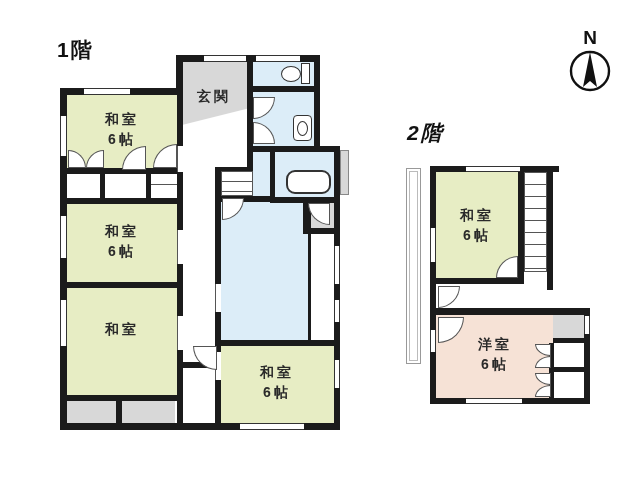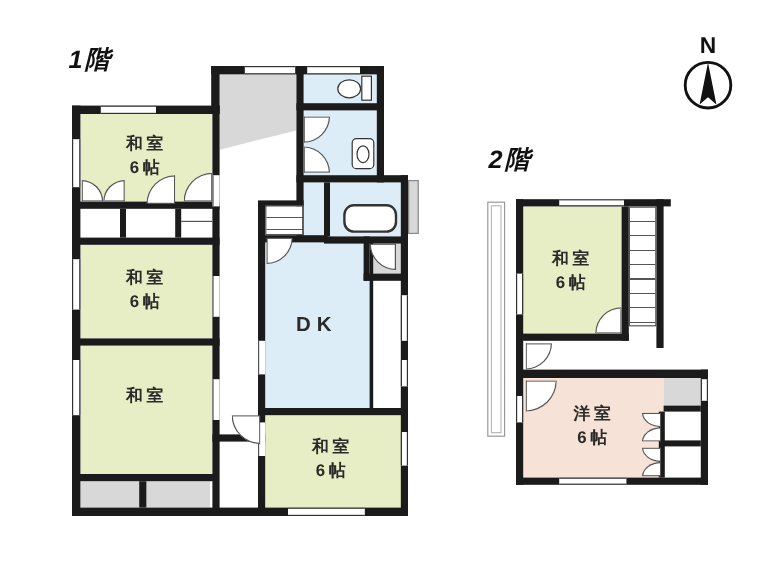--- a/index.html
+++ b/index.html
@@ -16,21 +16,21 @@
   .gapV{position:absolute;background:#fff;border-left:1px solid #555;box-sizing:border-box;}
   .door{position:absolute;background:#fff;border:1.3px solid #555;box-sizing:border-box;}
   .stairs{position:absolute;background:repeating-linear-gradient(to bottom,#ffffff 0 9px,#555 9px 10px);border:1px solid #555;box-sizing:border-box;}
   .fix{position:absolute;background:#fff;border:1.5px solid #333;box-sizing:border-box;}
 </style>
 </head>
 <body>
 
 <div class="plan">
 
-  <div class="lbl flbl" style="left:57px;top:36px;font-style:italic;">1階</div>
+  <div class="lbl flbl" style="left:57px;top:36px;">1階</div>
   <div class="lbl flbl" style="left:407px;top:119px;font-style:italic;">2階</div>
 
   <svg class="abs" style="left:560px;top:22px;" width="60" height="74" viewBox="0 0 60 74">
     <text x="30" y="22" text-anchor="middle" font-size="19" font-weight="bold" fill="#111">N</text>
     <circle cx="30" cy="49" r="19" fill="#ffffff" stroke="#111" stroke-width="2.4"></circle>
     <polygon points="30,30 23,65 30,59 37,65" fill="#111"></polygon>
   </svg>
 
   <div class="rm" style="left:67px;top:95px;width:110px;height:73px;background:#e7edc4;"></div>
   <div class="rm" style="left:67px;top:174px;width:110px;height:24px;background:#ffffff;"></div>
@@ -120,21 +120,21 @@
     <div>和室</div>
     <div>6帖</div>
   </div>
   <div class="lbl rlbl" style="left:77px;top:319px;width:90px;">
     <div>和室</div>
   </div>
   <div class="lbl rlbl" style="left:232px;top:362px;width:90px;">
     <div>和室</div>
     <div>6帖</div>
   </div>
-  <div class="lbl" style="left:219px;top:261px;width:90px;font-size:17px;letter-spacing:5px;">DK</div>
+  <div class="lbl" style="left:176px;top:88px;width:76px;font-size:14px;letter-spacing:3px;">玄関</div>
 
   <div class="abs" style="left:406px;top:168px;width:15px;height:196px;background:#fff;border:1.5px solid #999;box-sizing:border-box;">
     <div style="position:absolute;left:2px;top:2px;right:2px;bottom:2px;border:1px solid #bbb;"></div>
   </div>
 
   <div class="rm" style="left:436px;top:172px;width:82px;height:106px;background:#e7edc4;"></div>
   <div class="rm" style="left:436px;top:315px;width:117px;height:83px;background:#f6e2d6;"></div>
   <div class="rm" style="left:553px;top:315px;width:31px;height:23px;background:#d8d8d8;"></div>
 
   <div class="wall" style="left:430px;top:166px;width:129px;height:6px;"></div>

